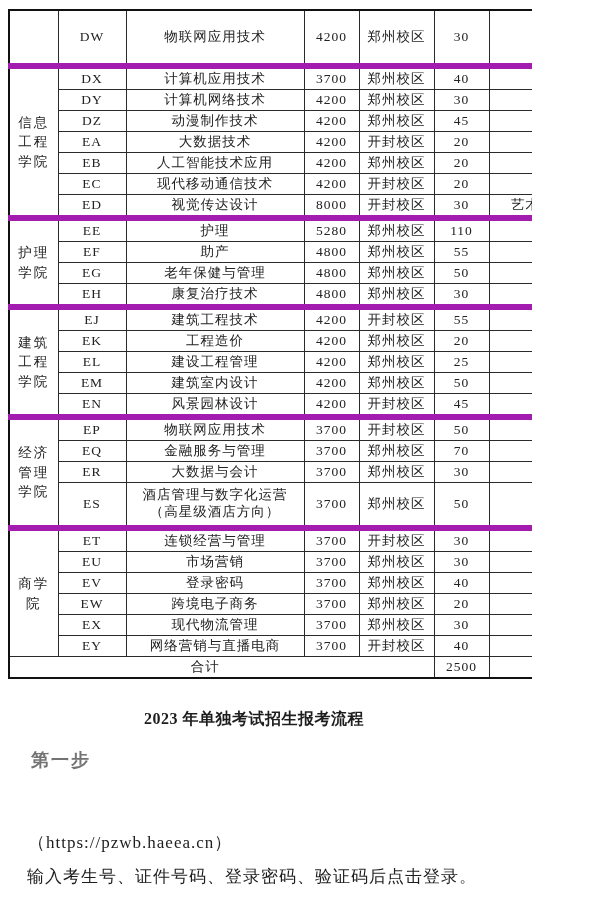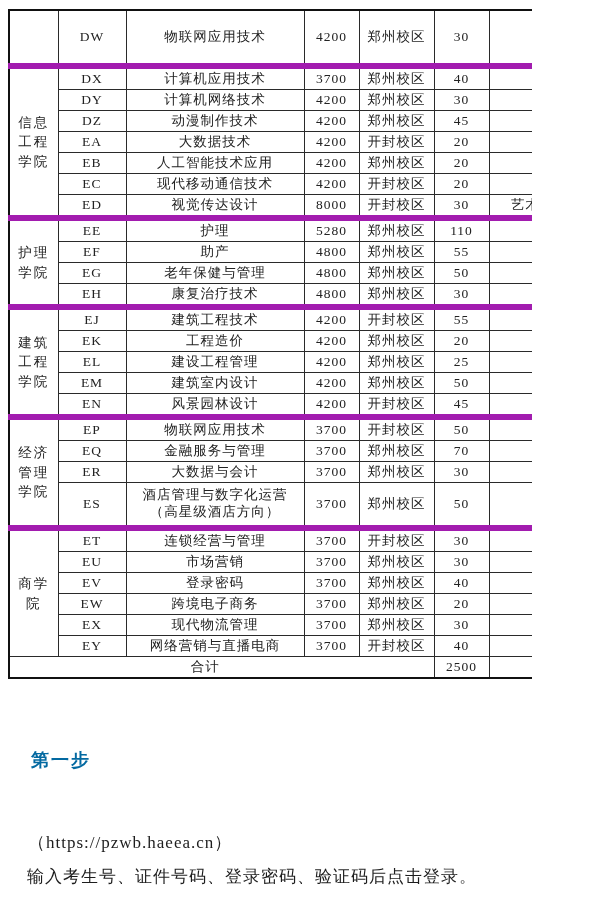--- a/index.html
+++ b/index.html
@@ -62,21 +62,21 @@
     letter-spacing:0.5px;
     color:#1d1d1d;
   }
   .step-heading{
     position:absolute;
     top:748px;
     left:31px;
     font-weight:bold;
     font-size:18px;
     letter-spacing:2px;
-    color:#0369a1;
+    color:#737373;
   }
   .flow-p{
     position:absolute;
     font-size:17px;
     letter-spacing:1.5px;
     color:#1d1d1d;
   }
   .flow-p1{top:790px;left:33px;}
   .flow-p2{top:831px;left:28px;letter-spacing:1px;}
   .flow-p3{top:865px;left:27px;letter-spacing:1px;}
@@ -321,17 +321,18 @@
           <td class="note"></td>
         </tr>
         <tr>
           <td class="total-label" colspan="5">合计</td>
           <td>2500</td>
           <td></td>
         </tr>
       </tbody>
   </table>
 
+  <div class="flow-title">2023 年单独考试招生报考流程</div>
   <div class="step-heading">第一步</div>
   <div class="flow-p flow-p2">（https://pzwb.haeea.cn）</div>
   <div class="flow-p flow-p3">输入考生号、证件号码、登录密码、验证码后点击登录。</div>
 
 </div>
 
 </body></html>

